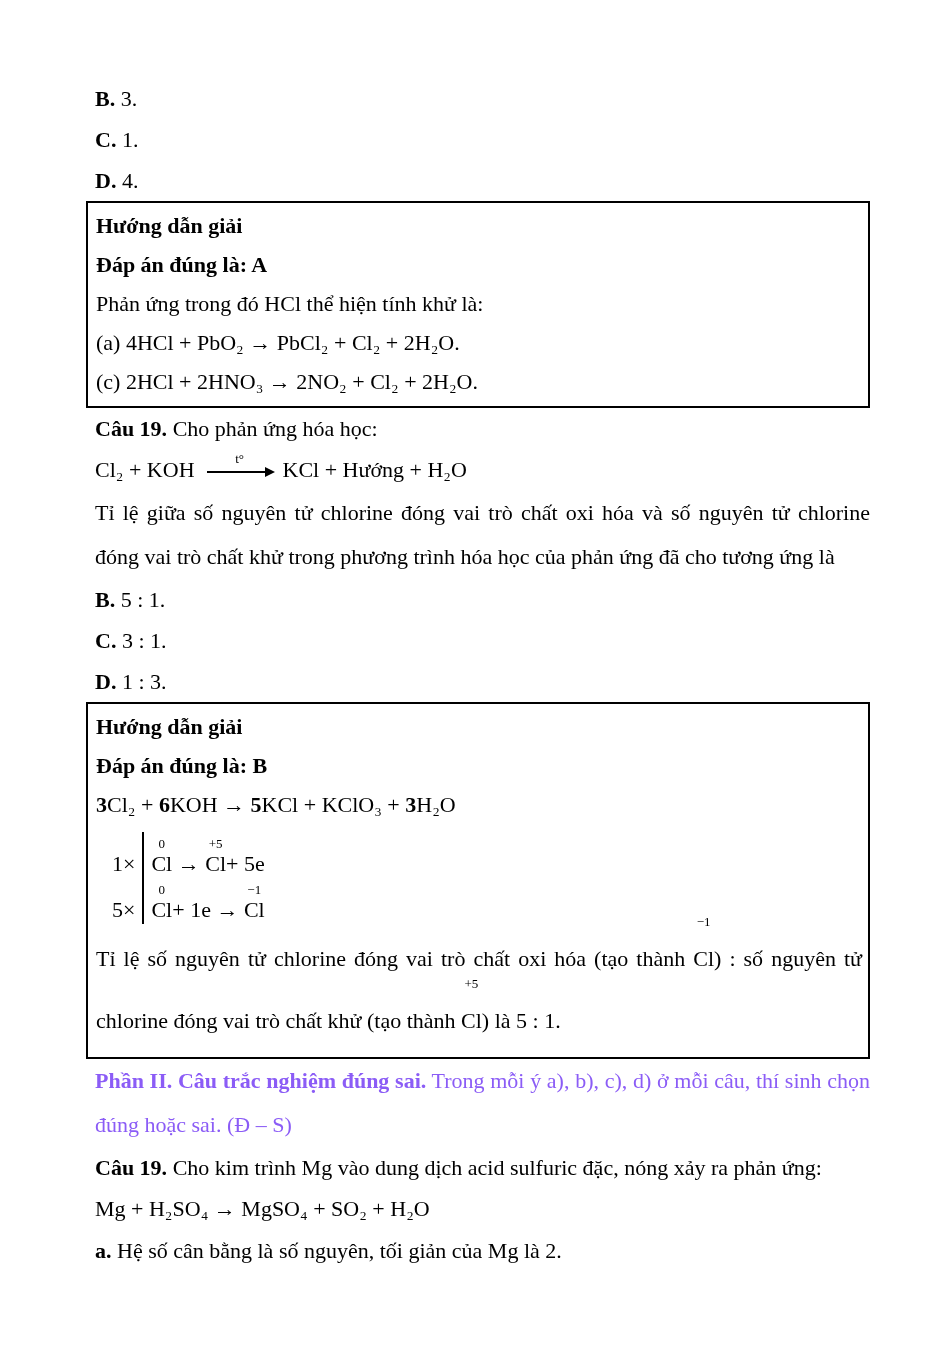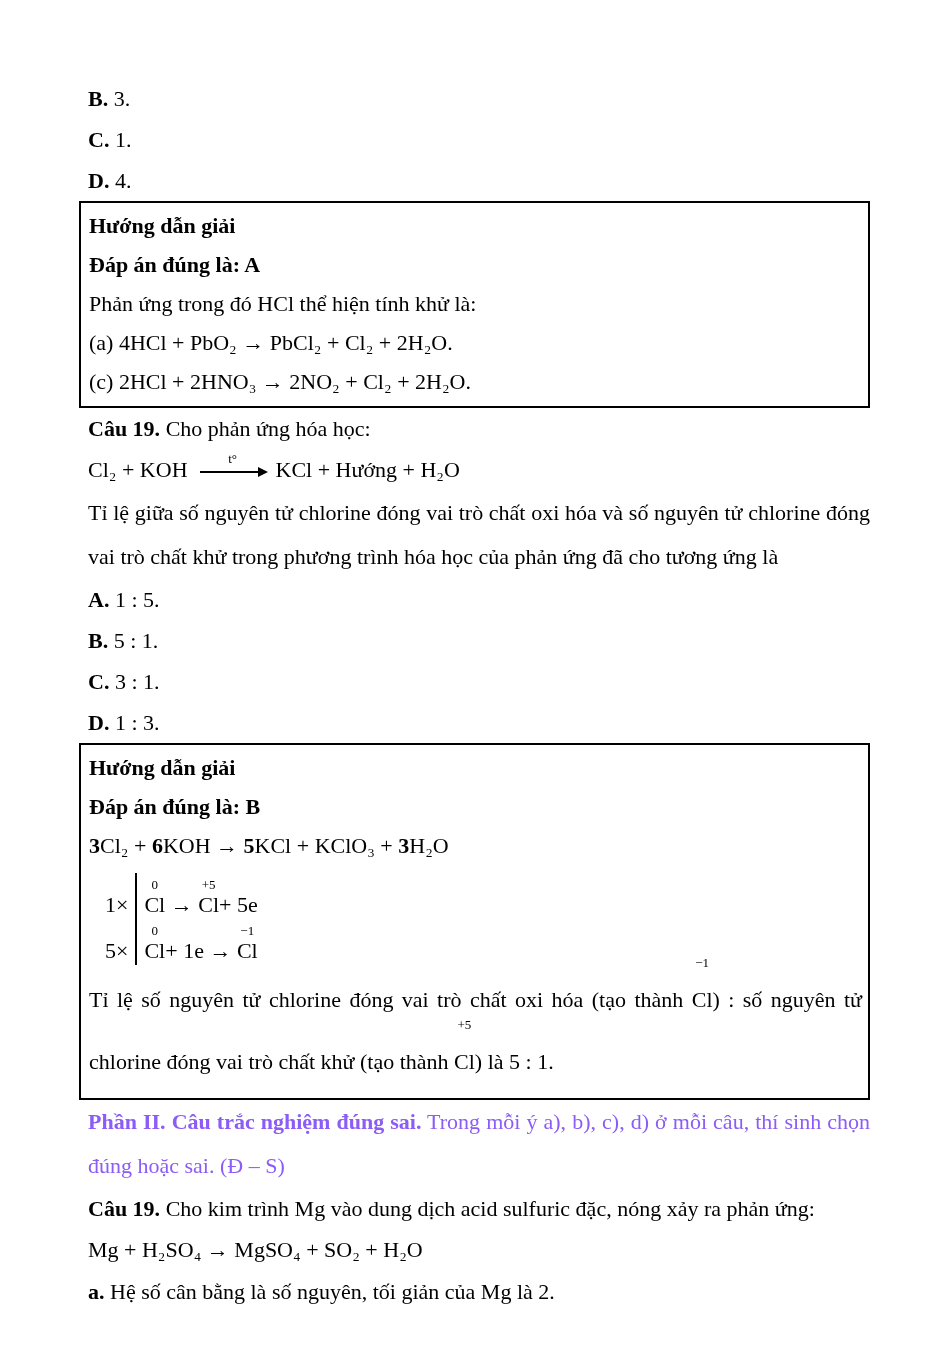--- a/index.html
+++ b/index.html
@@ -4,21 +4,21 @@
 <style>
   html,body { margin:0; padding:0; }
   body {
     width:952px; height:1346px;
     background:#ffffff;
     color:#000000;
     font-family:"Liberation Serif","DejaVu Serif",serif;
     font-size:22px;
     overflow:hidden;
   }
-  .page { padding:78px 82px 0 88px; }
+  .page { padding:78px 82px 0 88px;margin-left:7px; }
 
   b, .bold { font-weight:bold; }
 
   .line { line-height:41px; }
   .opt  { line-height:41px; }
 
   .sol-box {
     border:2px solid #000;
     margin-left:-9px;
     padding:3px 6px 5px 8px;
@@ -86,21 +86,20 @@
   </div>
 
   <div class="line"><b>Câu 19.</b> <span>Cho phản ứng hóa học:</span></div>
 
   <div class="eq-center">
     <span>Cl₂ + KOH</span><span class="rxn-arrow"><span class="arrow-label">t°</span></span><span>KCl + Hướng + H₂O</span>
   </div>
 
   <div class="para">Tỉ lệ giữa số nguyên tử chlorine đóng vai trò chất oxi hóa và số nguyên tử chlorine đóng vai trò chất khử trong phương trình hóa học của phản ứng đã cho tương ứng là</div>
 
-  <div class="opt"><b>A.</b> <span>1 : 5.</span></div>
   <div class="opt"><b>B.</b> <span>5 : 1.</span></div>
   <div class="opt"><b>C.</b> <span>3 : 1.</span></div>
   <div class="opt"><b>D.</b> <span>1 : 3.</span></div>
 
   <div class="sol-box">
     <div class="box-line bold">Hướng dẫn giải</div>
     <div class="box-line bold">Đáp án đúng là: B</div>
 
     <div class="box-line"><b>3</b><span class="sp">Cl₂ + </span><b>6</b><span class="sp">KOH → </span><b>5</b><span class="sp">KCl + KClO₃ + </span><b>3</b><span class="sp">H₂O</span></div>
 

